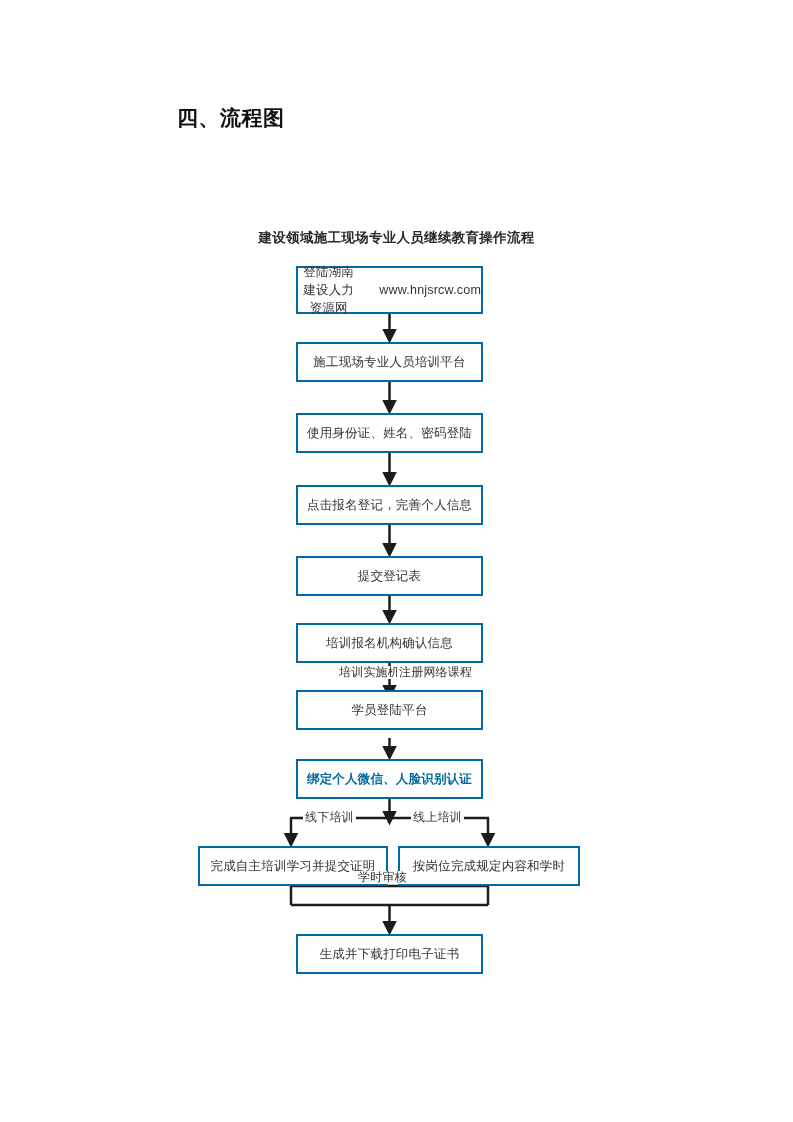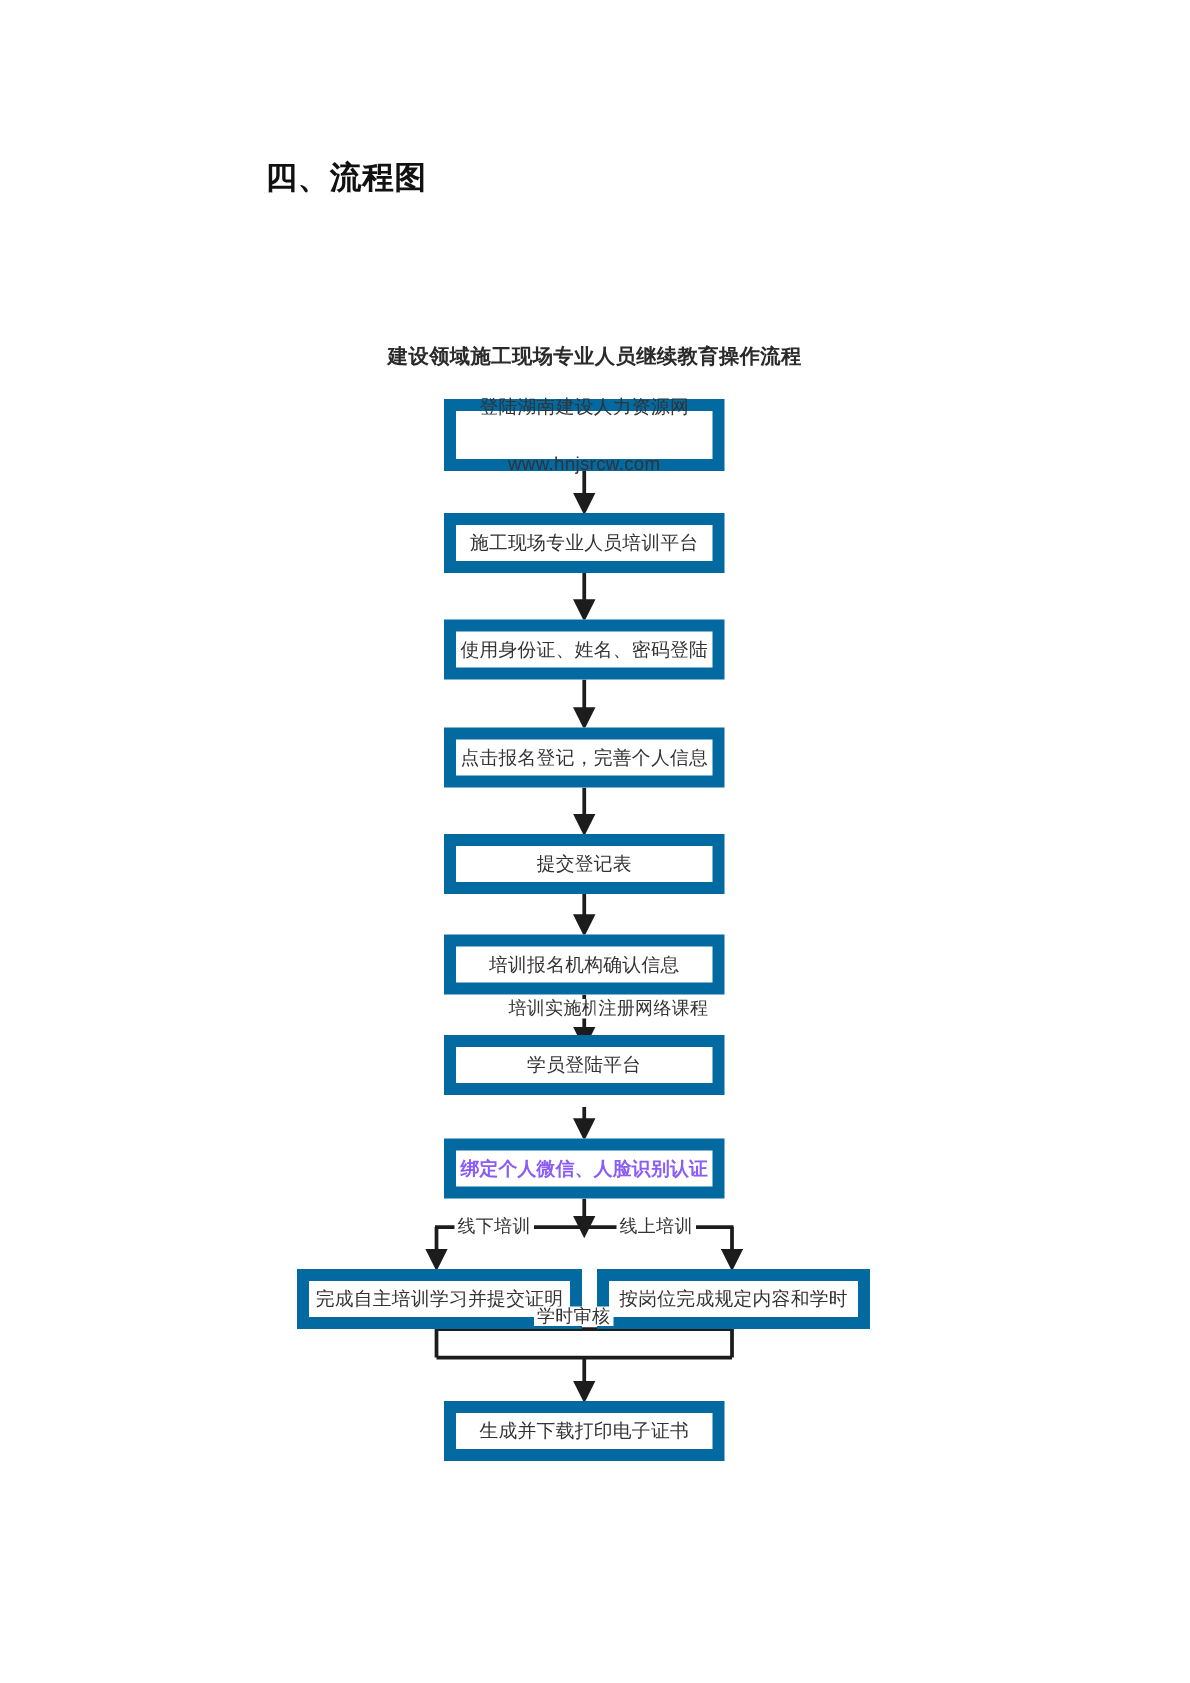--- a/index.html
+++ b/index.html
@@ -53,24 +53,24 @@
     font-size: 13.5px;
     font-weight: 600;
     color: #2a2a2a;
     letter-spacing: 0.3px;
   }
 
   
   .node {
     position: absolute;
     box-sizing: border-box;
-    border: 8px solid #0369a1;
+    border: 2px solid #0369a1;
     background: #ffffff;
     display: flex;
-    flex-direction: column;
+    flex-direction: row;
     align-items: center;
     justify-content: center;
     font-size: 12.5px;
     color: #333333;
     line-height: 1.45;
     text-align: center;
     letter-spacing: 0.2px;
     gap: 20px;
   }
   .node .line2 {
@@ -84,21 +84,21 @@
   #node-login    { top: 266px; height: 48px; }
   #node-platform { top: 342px; }
   #node-credent  { top: 413px; }
   #node-register { top: 485px; }
   #node-submit   { top: 556px; }
   #node-confirm  { top: 623px; }
   #node-student  { top: 690px; }
   #node-bind     { top: 759px; }
   #node-cert     { top: 934px; }
 
-  #node-bind { font-weight: 600; color: #8b5cf6; }
+  #node-bind { font-weight: 600; color: #0369a1; }
 
   #node-offline { left: 198px;  top: 846px; width: 190px; height: 40px; }
   #node-online  { left: 398px;  top: 846px; width: 182px; height: 40px; }
 
   
   .connectors {
     position: absolute;
     left: 0;
     top: 0;
     width: 793px;

